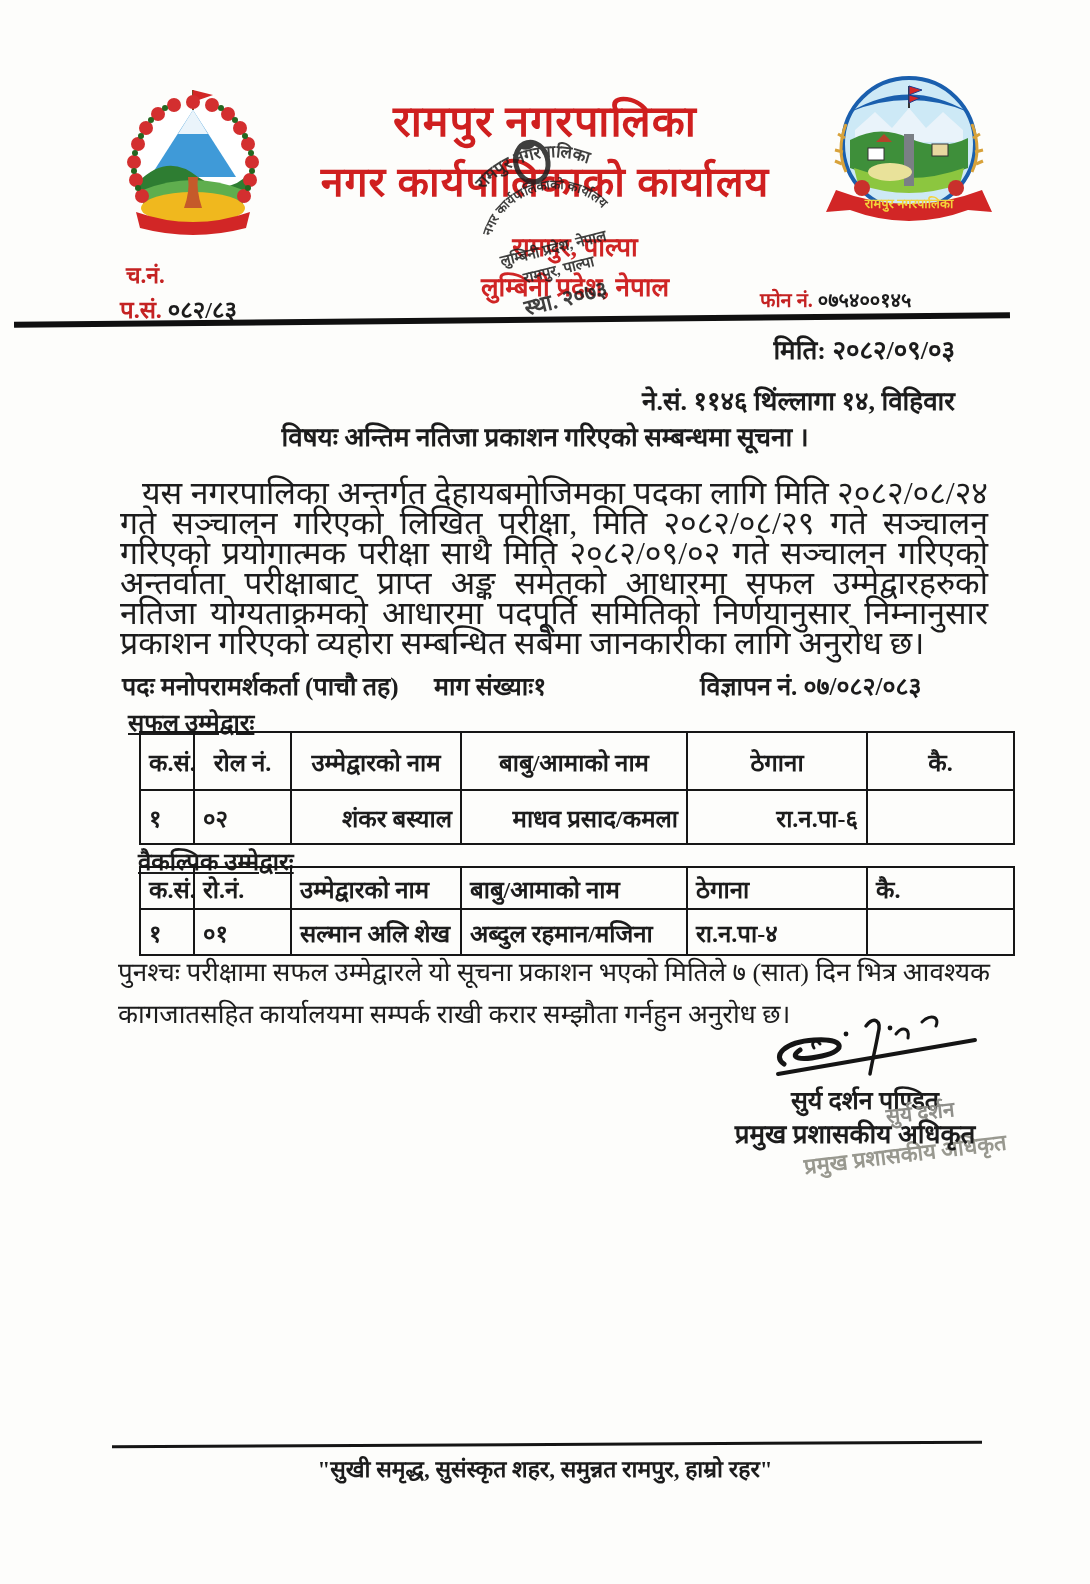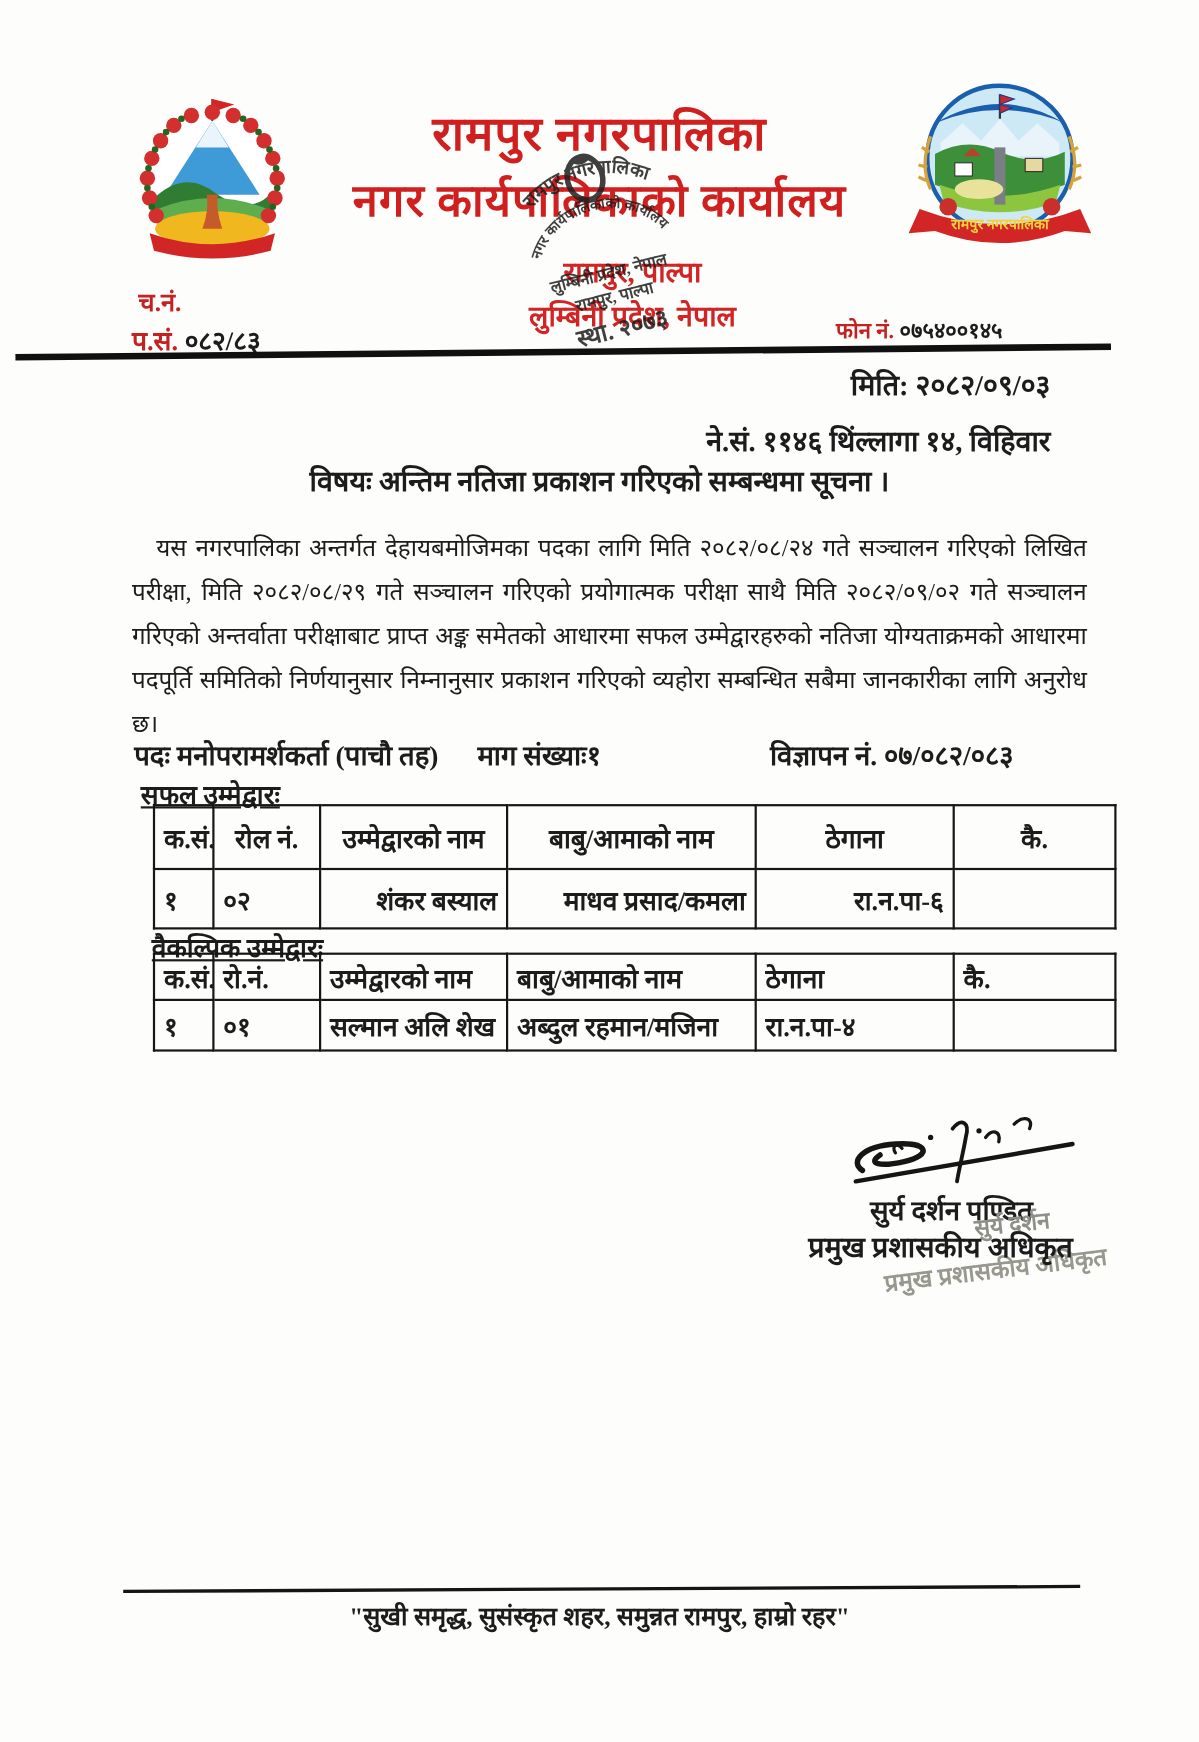--- a/index.html
+++ b/index.html
@@ -35,21 +35,21 @@
                  background:#151515; transform:rotate(-0.3deg); }
   
   .date-line { position:absolute; top:331px; left:455px; width:500px; text-align:right;
                font-size:26px; font-weight:bold; }
   .nesam-line { position:absolute; top:366px; left:455px; width:500px; text-align:right;
                 font-size:26px; font-weight:bold;margin-top:16px; }
   .subject { position:absolute; top:418px; left:0; width:1090px; text-align:center;
              font-size:26px; font-weight:bold; }
   
   .body-par { position:absolute; top:478px; left:120px; width:868px;
-              font-size:22px; line-height:40px; text-align:justify; text-indent:22px; }
+              font-size:32px; line-height:30px; text-align:justify; text-indent:22px; }
   .pos-line { position:absolute; top:668px; left:122px; width:880px; font-size:25px; font-weight:bold; }
   .pos-line .seg1 { position:absolute; left:0; top:0; width:330px; }
   .pos-line .seg2 { position:absolute; left:312px; top:0; width:250px; }
   .pos-line .seg3 { position:absolute; left:578px; top:0; width:302px; }
   
   .tbl-title { font-size:24px; font-weight:bold; text-decoration:underline; position:absolute; }
   .t1-title { top:705px; left:128px; }
   .t2-title { top:844px; left:138px; }
   table.cand { position:absolute; border-collapse:collapse; table-layout:fixed; width:874px; left:139px;
                font-size:24px; }
@@ -252,20 +252,21 @@
       <td>१</td>
       <td>०१</td>
       <td>सल्मान अलि शेख</td>
       <td>अब्दुल रहमान/मजिना</td>
       <td>रा.न.पा-४</td>
       <td></td>
     </tr>
   </tbody>
     </table>
 
+  <div class="postscript">पुनश्चः परीक्षामा सफल उम्मेद्वारले यो सूचना प्रकाशन भएको मितिले ७ (सात) दिन भित्र आवश्यक कागजातसहित कार्यालयमा सम्पर्क राखी करार सम्झौता गर्नहुन अनुरोध छ।</div>
 
   <svg class="sig-svg" width="220" height="80" viewBox="0 0 220 80">
     <g stroke="#151515" fill="none" stroke-linecap="round">
       <path d="M14,52 C2,44 14,30 44,28 C74,26 78,38 52,44 C30,49 18,46 30,38" stroke-width="5"></path>
       <path d="M44,36 C40,30 46,26 50,32" stroke-width="3"></path>
       <path d="M8,62 L205,28" stroke-width="4"></path>
       <path d="M96,14 C104,4 112,8 108,22 C106,34 102,50 100,62" stroke-width="3.5"></path>
       <path d="M126,22 C132,14 140,16 138,26" stroke-width="3"></path>
       <circle cx="76" cy="22" r="2.4" fill="#151515" stroke="none"></circle>
       <circle cx="120" cy="16" r="2.4" fill="#151515" stroke="none"></circle>

